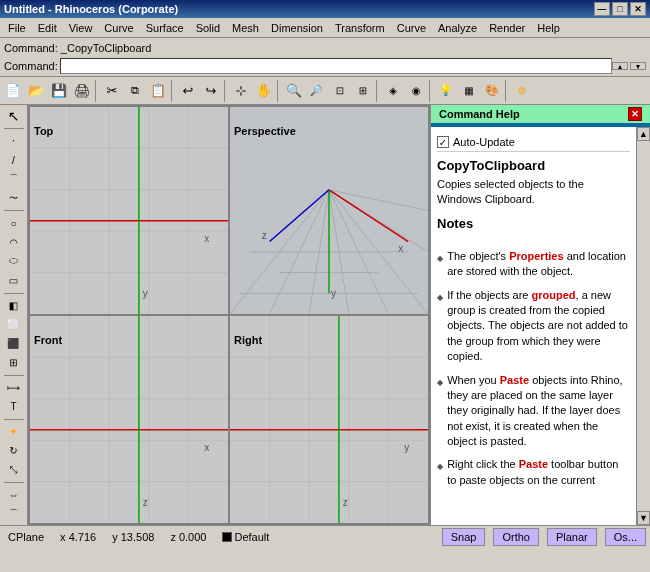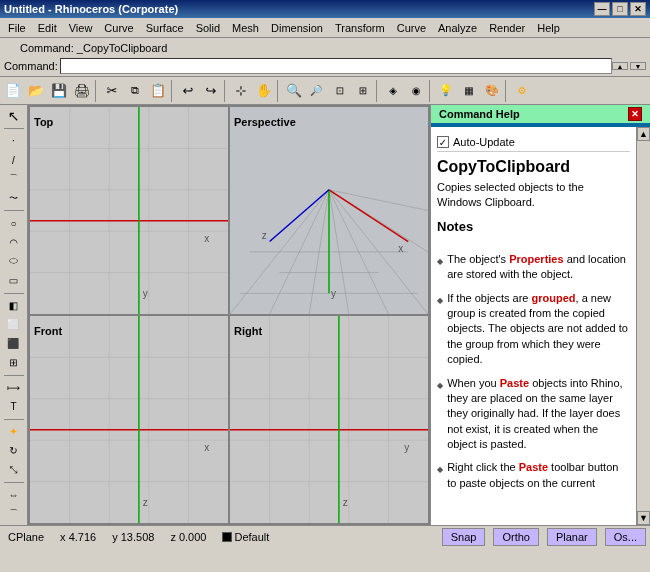--- a/index.html
+++ b/index.html
@@ -9,21 +9,21 @@
     .titlebar { background: linear-gradient(to bottom, #0a246a, #3a6ea5); color: white; height: 18px; display: flex; align-items: center; justify-content: space-between; padding: 0 4px; font-size: 11px; font-weight: bold; }
     .titlebar-buttons { display: flex; gap: 2px; }
     .titlebar-btn { width: 16px; height: 14px; background: #d4d0c8; border: 1px solid #888; font-size: 9px; display: flex; align-items: center; justify-content: center; cursor: pointer; color: #000; }
     
     
     .menubar { background: #d4d0c8; height: 20px; display: flex; align-items: center; border-bottom: 1px solid #888; padding: 0 2px; }
     .menu-item { padding: 2px 6px; font-size: 11px; cursor: pointer; }
     
     
     .command-area { background: #d4d0c8; padding: 1px 4px; border-bottom: 1px solid #888; }
-    .command-line { display: flex; align-items: center; gap: 4px; height: 18px; margin-left: 16px; }
+    .command-line { display: flex; align-items: center; gap: 4px; height: 18px; }
     .command-input-row { display: flex; align-items: center; height: 18px; }
     .command-input { flex: 1; height: 16px; border: 1px inset #888; background: white; font-size: 11px; padding: 0 2px; }
     .cmd-arrow { width: 16px; height: 8px; background: #d4d0c8; border: 1px solid #888; font-size: 7px; display: flex; align-items: center; justify-content: center; cursor: pointer; }
     
     
     .toolbar { background: #d4d0c8; height: 28px; border-bottom: 1px solid #888; display: flex; align-items: center; padding: 0 2px; gap: 1px; flex-wrap: nowrap; }
     .tb-btn { width: 22px; height: 22px; background: #d4d0c8; border: 1px solid transparent; display: flex; align-items: center; justify-content: center; cursor: pointer; font-size: 13px; }
     .tb-sep { width: 4px; height: 22px; border-left: 1px solid #888; margin: 0 1px; }
     
     
@@ -32,38 +32,38 @@
     
     .left-toolbar { width: 28px; background: #d4d0c8; border-right: 1px solid #888; display: flex; flex-direction: column; align-items: center; padding: 2px 0; gap: 1px; overflow: hidden; }
     .lt-btn { width: 22px; height: 22px; background: #d4d0c8; border: 1px solid transparent; display: flex; align-items: center; justify-content: center; cursor: pointer; font-size: 11px; }
     .lt-sep { width: 20px; height: 1px; background: #888; margin: 2px 0; }
     
     
     .viewport-area { flex: 1; display: grid; grid-template-columns: 1fr 1fr; grid-template-rows: 1fr 1fr; background: #808080; gap: 2px; padding: 2px; }
     
     
     .viewport { background: #c8c8c8; position: relative; overflow: hidden; }
-    .viewport-label { position: absolute; top: 9px; left: 4px; font-size: 11px; font-weight: bold; color: #000; z-index: 2; }
+    .viewport-label { position: absolute; top: 18px; left: 4px; font-size: 11px; font-weight: bold; color: #000; z-index: 2; }
     
     
     .grid-svg { position: absolute; inset: 0; width: 100%; height: 100%; }
     
     
     .chinese-text { position: absolute; color: #cc0000; font-size: 28px; font-weight: bold; z-index: 3; top: 40%; left: 50%; transform: translate(-50%, -50%); white-space: nowrap; }
     
     
     .right-panel { width: 220px; background: #d4d0c8; border-left: 1px solid #888; display: flex; flex-direction: column; overflow: hidden; }
     .panel-header { background: #86efac; border-bottom: 4px solid #0369a1; padding: 2px 8px; display: flex; justify-content: space-between; align-items: center; }
     .panel-title { font-size: 11px; font-weight: bold; }
     .panel-close { width: 14px; height: 14px; background: #cc0000; border: 1px solid #800000; color: white; font-size: 9px; display: flex; align-items: center; justify-content: center; cursor: pointer; font-weight: bold; }
     .panel-content { flex: 1; background: white; padding: 6px; overflow-y: auto; font-size: 11px; }
     .auto-update { display: flex; align-items: center; gap: 4px; padding: 3px 0; border-bottom: 1px solid #ccc; margin-bottom: 6px; }
     .checkbox { width: 12px; height: 12px; border: 1px solid #666; background: white; display: flex; align-items: center; justify-content: center; }
     .checkmark { color: #000; font-size: 10px; }
-    .cmd-title { font-size: 16px; font-weight: bold; color: #000; margin-bottom: 4px; }
+    .cmd-title { font-size: 13px; font-weight: bold; color: #000; margin-bottom: 4px; }
     .cmd-desc { font-size: 11px; color: #000; margin-bottom: 8px; line-height: 1.4; }
     .notes-header { font-size: 13px; font-weight: bold; margin-bottom: 18px; }
     .note-item { display: flex; gap: 4px; margin-bottom: 8px; line-height: 1.4; font-size: 11px; }
     .bullet { font-size: 8px; margin-top: 4px; flex-shrink: 0; color: #555; }
     .note-text { color: #000; }
     .note-text .red-bold { font-weight: bold; color: #cc0000; }
     .scrollbar { width: 14px; background: #d4d0c8; border-left: 1px solid #888; }
     
     
     .statusbar { height: 22px; background: #d4d0c8; border-top: 1px solid #888; display: flex; align-items: center; padding: 0 4px; gap: 8px; font-size: 11px; }

